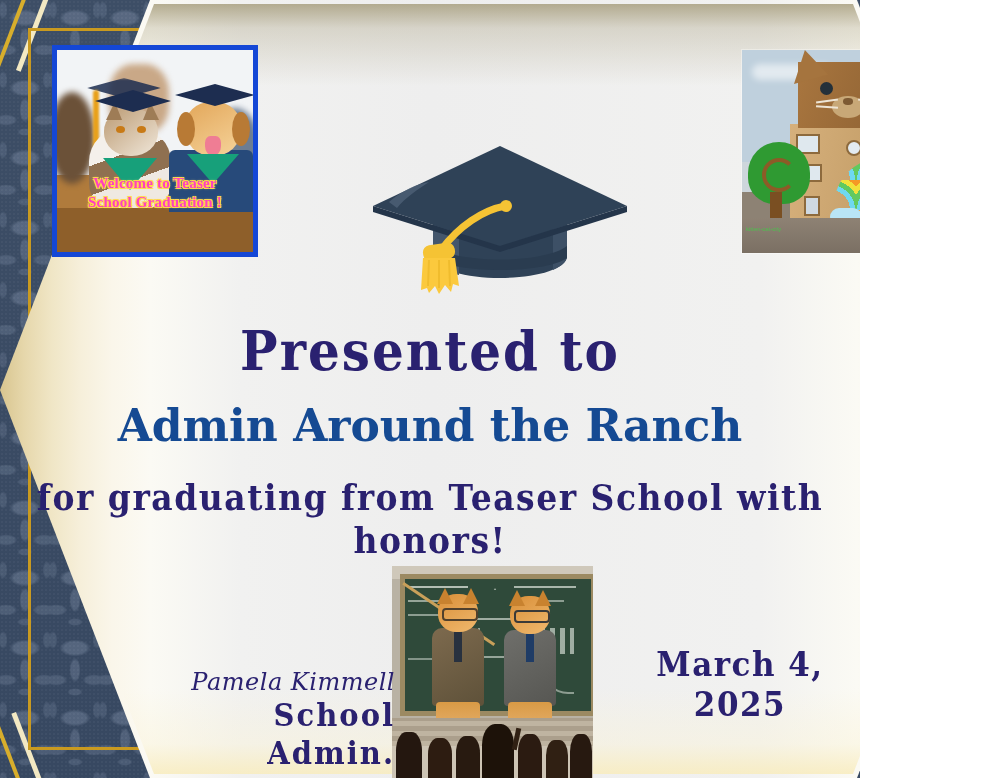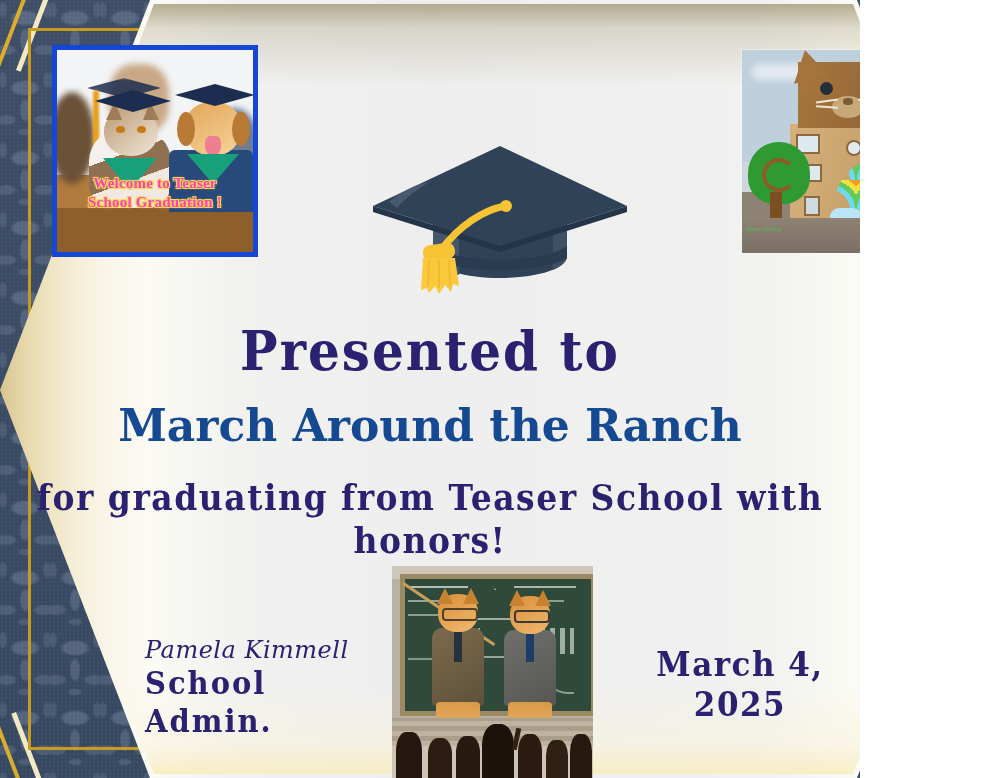--- a/index.html
+++ b/index.html
@@ -146,21 +146,21 @@
     top:480px;
     font-family:"DejaVu Serif",serif;
     font-weight:bold;
     font-size:33px;
     letter-spacing:1.5px;
     color:#2a2170;
     transform:scaleY(1.1);
   }
 
   #signature-block{
-    position:absolute;left:145px;top:636px;width:250px;text-align:left;
+    position:absolute;left:145px;top:668px;width:250px;text-align:right;
   }
   #sig-name{
     font-family:"DejaVu Serif",serif;
     font-style:italic;
     font-size:24px;
     color:#2a2170;
     letter-spacing:.5px;
   }
   #sig-title{
     margin-top:4px;
@@ -309,21 +309,21 @@
 
     <rect x="68" y="126" width="32" height="16" rx="7" fill="#f5c334" transform="rotate(-8 84 134)"></rect>
     <path d="M68 140 L66 172 L72 170 L74 175 L80 168 L84 176 L90 167 L96 174 L98 166 L104 168 L100 140 Z" fill="#fbc93d"></path>
     <path d="M74 142 L73 168" stroke="#e9b524" stroke-width="2" opacity=".6"></path>
     <path d="M84 142 L84 170" stroke="#e9b524" stroke-width="2" opacity=".6"></path>
     <path d="M94 142 L95 168" stroke="#e9b524" stroke-width="2" opacity=".6"></path>
   </svg>
 
   <div class="txt" id="presented-to">Presented  to</div>
 
-  <div class="txt" id="recipient">March Around the Ranch</div>
+  <div class="txt" id="recipient">Admin Around the Ranch</div>
 
   <div class="txt" id="for-line">for  graduating  from  Teaser  School  with  honors!</div>
 
   <div class="photo" id="photo-classroom">
     <div class="cl" style="inset:0;background:linear-gradient(180deg,#cfc8ba 0 6%,#b9b2a4 6% 74%,#cdc4b4 74% 100%);"></div>
 
     <div class="cl" style="left:8px;top:8px;width:186px;height:132px;background:#2f4a3a;border:5px solid #9c8a62;"></div>
 
     <div class="cl" style="left:16px;top:20px;width:60px;height:2px;background:rgba(235,240,232,.7);"></div>
     <div class="cl" style="left:16px;top:34px;width:48px;height:2px;background:rgba(235,240,232,.55);"></div>

